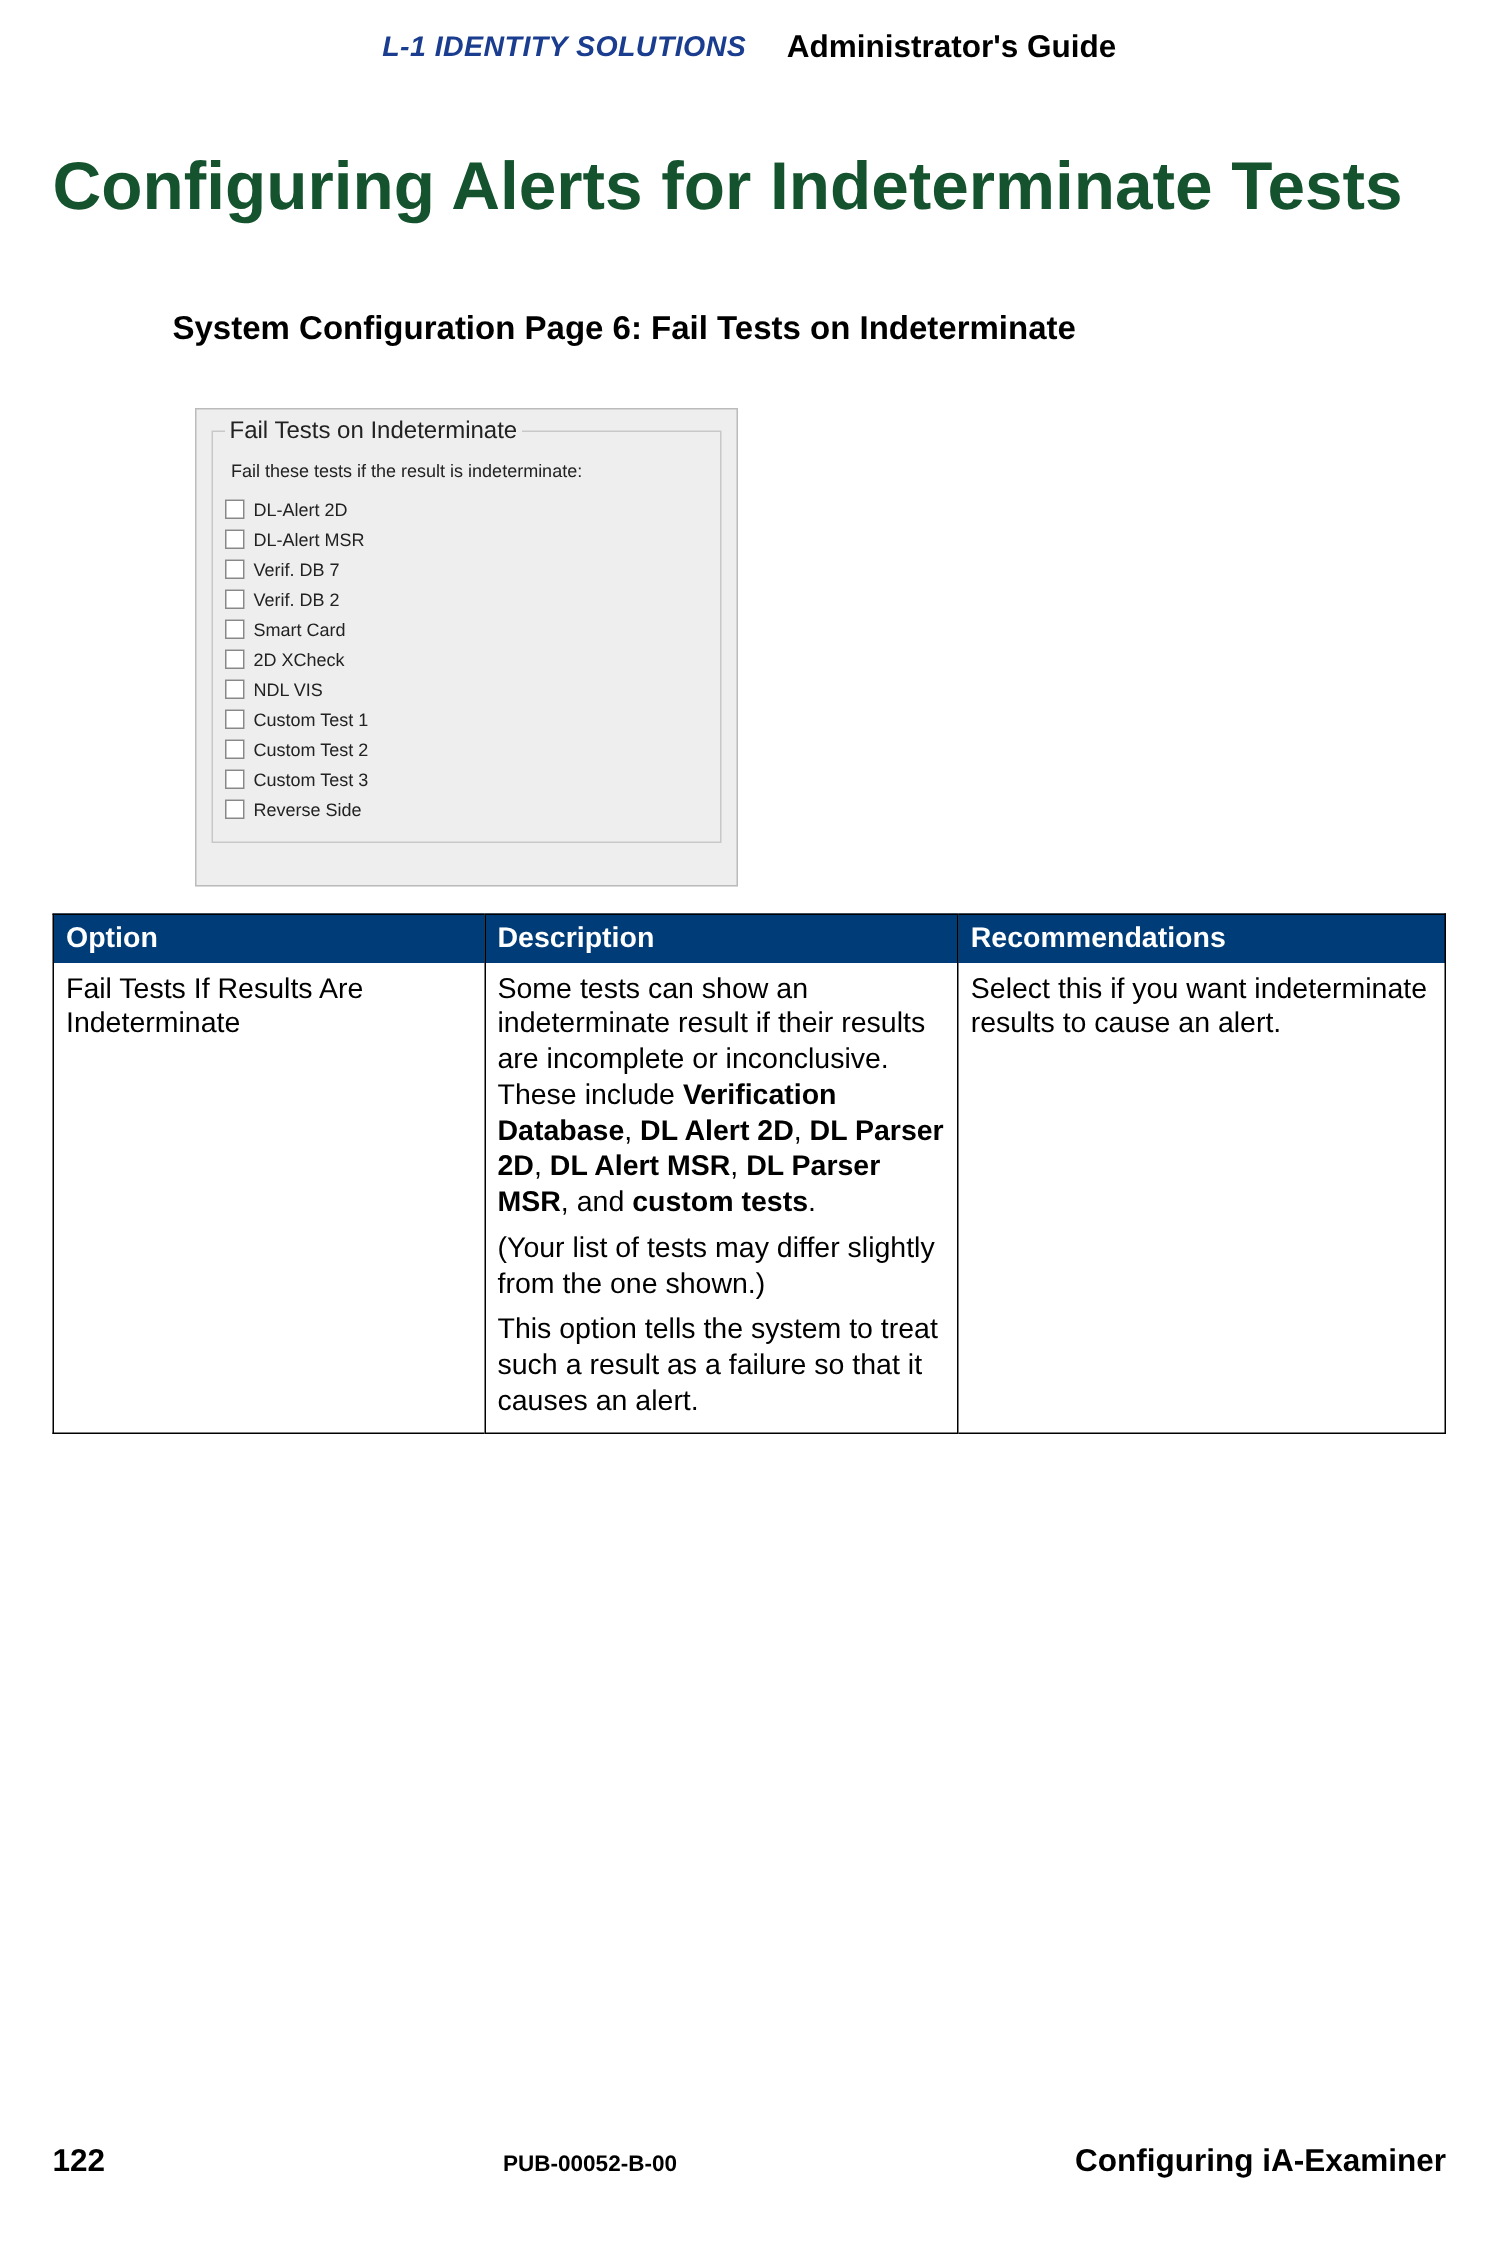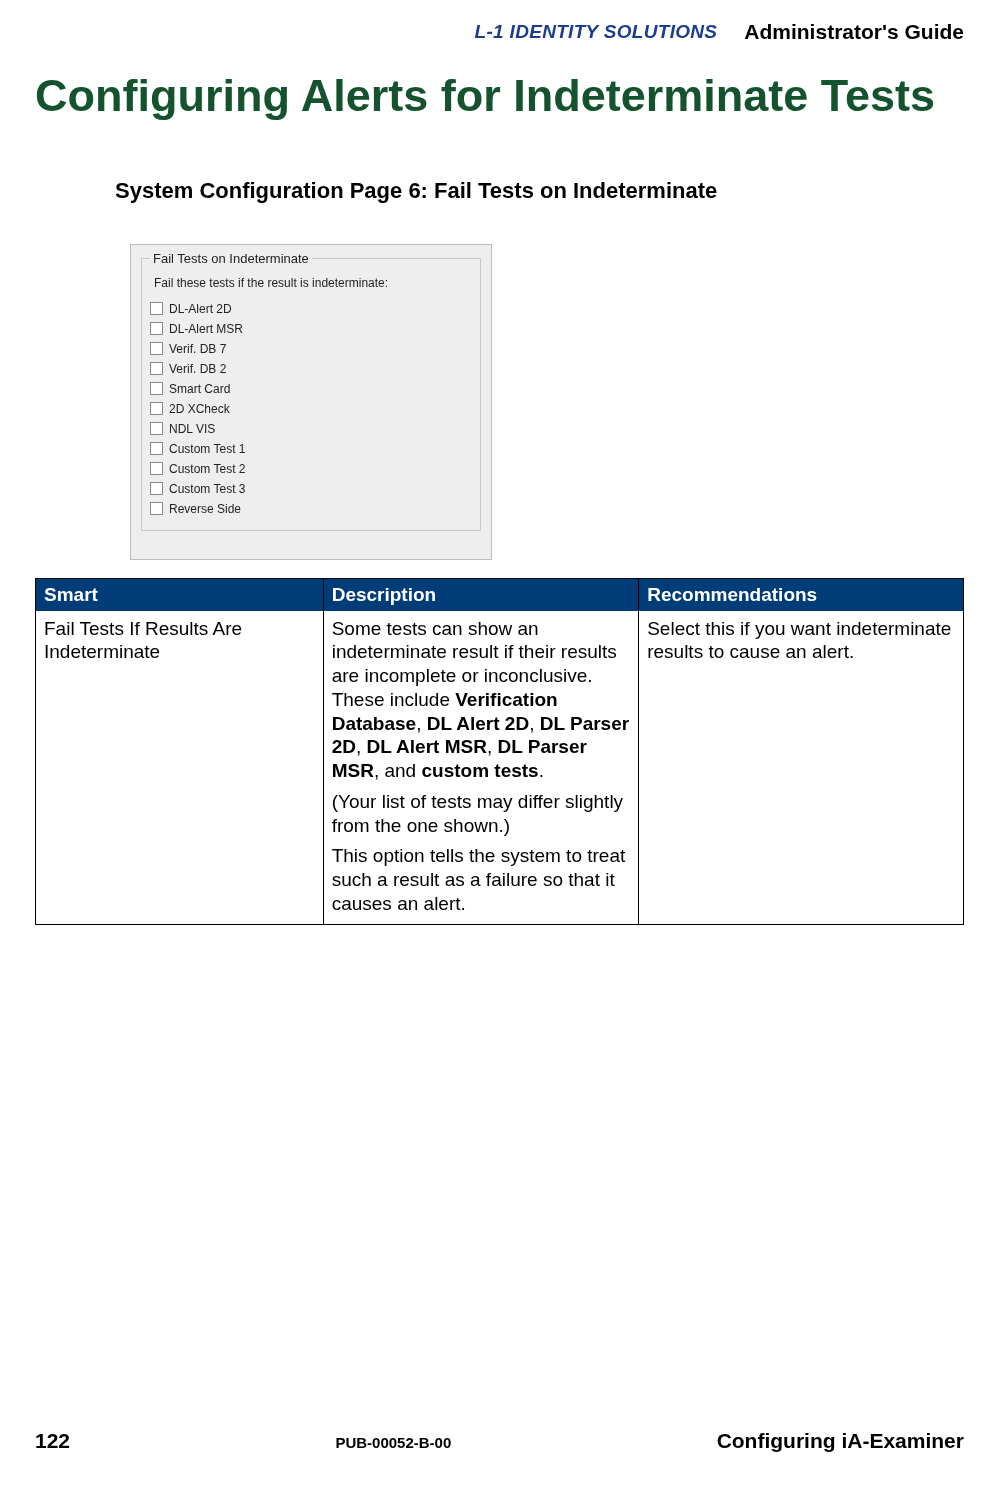--- a/index.html
+++ b/index.html
@@ -6,23 +6,23 @@
     body {
       width: 999px;
       height: 1497px;
       background: #fff;
       font-family: Arial, Helvetica, sans-serif;
       position: relative;
       padding: 20px 35px 0 35px;
     }
     .top-header {
       display: flex;
-      justify-content: flex-end;
+      justify-content: center;
       align-items: flex-start;
-      margin-bottom: 24px;
+      margin-bottom: 52px;
       gap: 27px;
     }
     .logo-block { line-height: 1.3; }
     .logo-text1 {
       color: #1a3d8f;
       font-weight: bold;
       font-size: 19px;
       font-style: italic;
       letter-spacing: 0.3px;
     }
@@ -63,21 +63,21 @@
       color: #222;
       padding: 6px 10px 28px 10px;
       margin-bottom: 18px;
     }
     .dialog fieldset {
       border: 1px solid #c8c8c8;
       padding: 6px 8px 8px 8px;
     }
     .dialog legend {
       padding: 0 3px;
-      font-size: 13px;
+      font-size: 16px;
     }
     .dialog-label {
       font-size: 12px;
       margin: 4px 0 12px 4px;
     }
     .cb-grid {
       display: flex;
       flex-direction: column;
     }
     .cb-col { flex: 1; }
@@ -203,21 +203,21 @@
             <span>Reverse Side</span>
           </div>
       </div>
     </div>
   </fieldset>
 </div>
 
 <table class="opt-table">
   <thead>
     <tr>
-      <th class="col1">Smart</th>
+      <th class="col1">Option</th>
       <th class="col2">Description</th>
       <th class="col3">Recommendations</th>
     </tr>
   </thead>
   <tbody>
     <tr>
       <td>Fail Tests If Results Are Indeterminate</td>
       <td class="desc-cell">
         <p>
           <span>Some tests can show an indeterminate result if their results are incomplete or inconclusive. These include </span><span class="bold">Verification Database</span><span>, </span><span class="bold">DL Alert 2D</span><span>, </span><span class="bold">DL Parser 2D</span><span>, </span><span class="bold">DL Alert MSR</span><span>, </span><span class="bold">DL Parser MSR</span><span>, and </span><span class="bold">custom tests</span><span>.</span>

